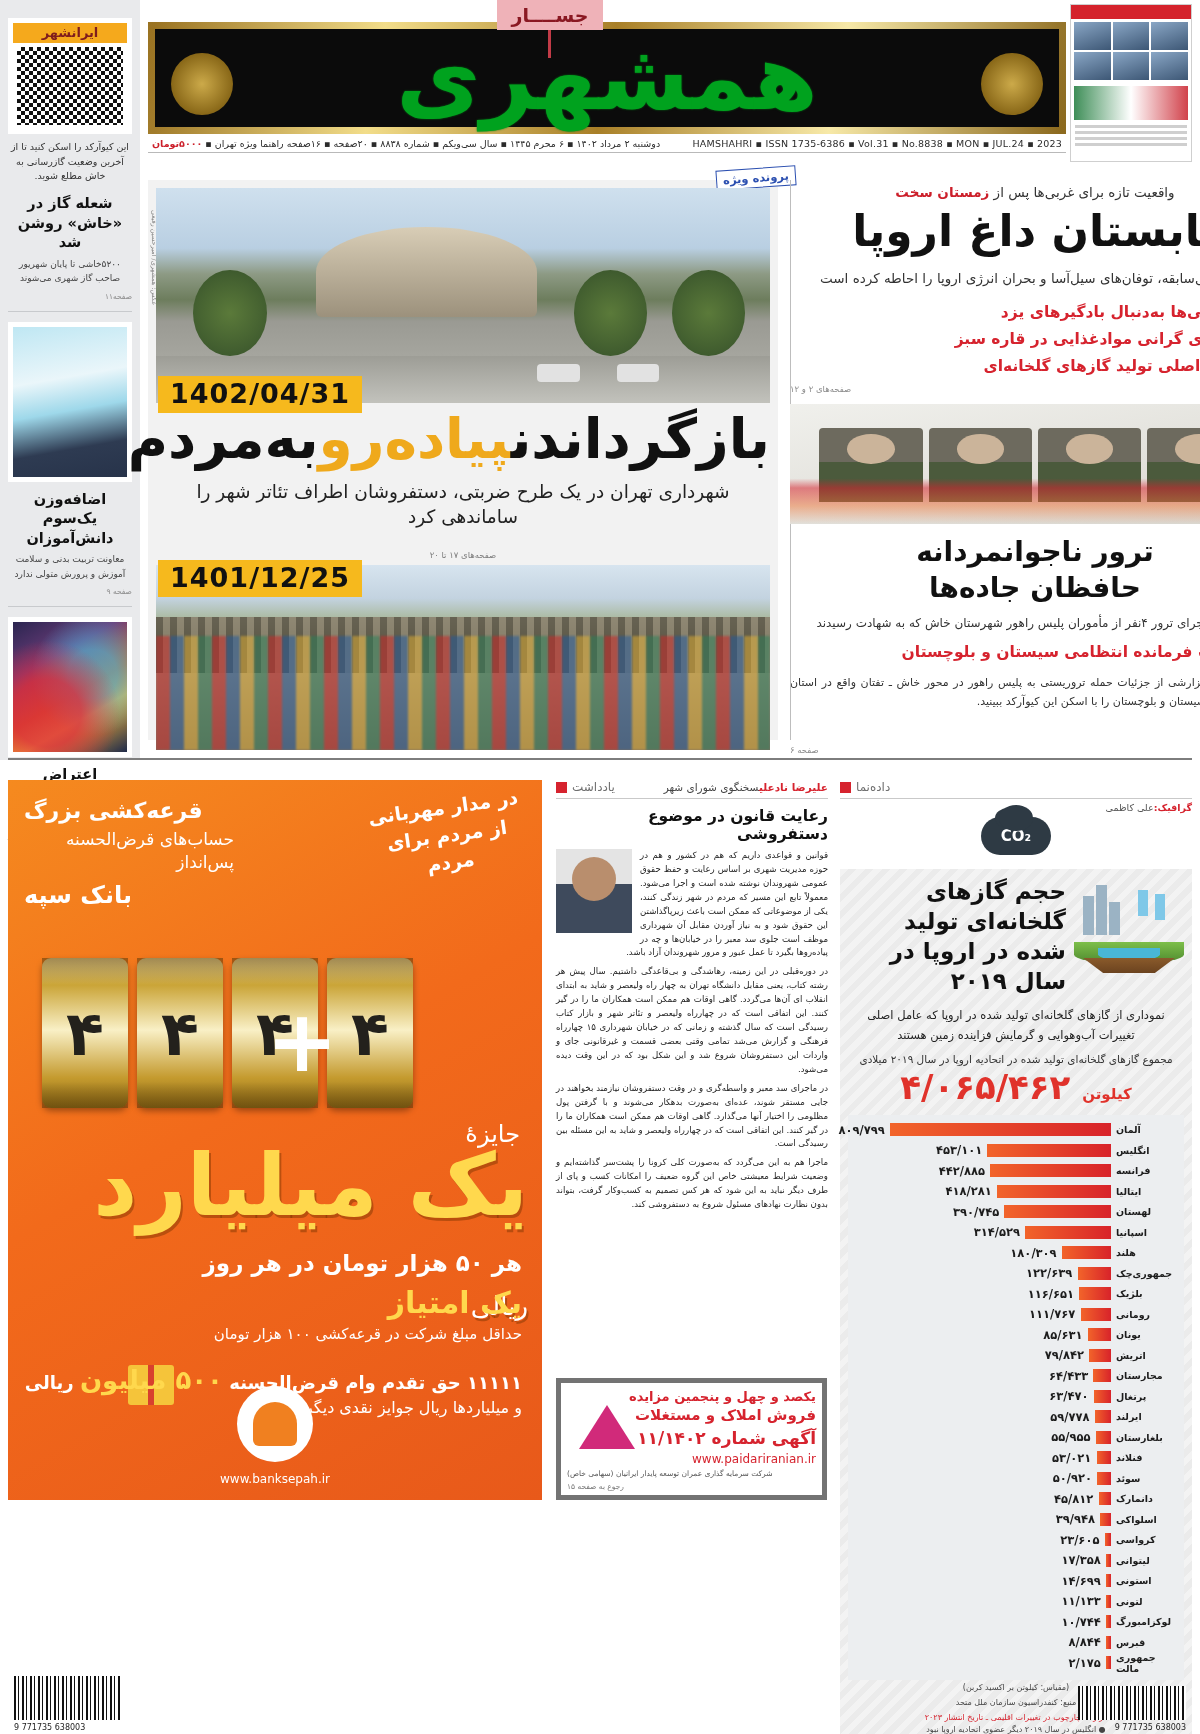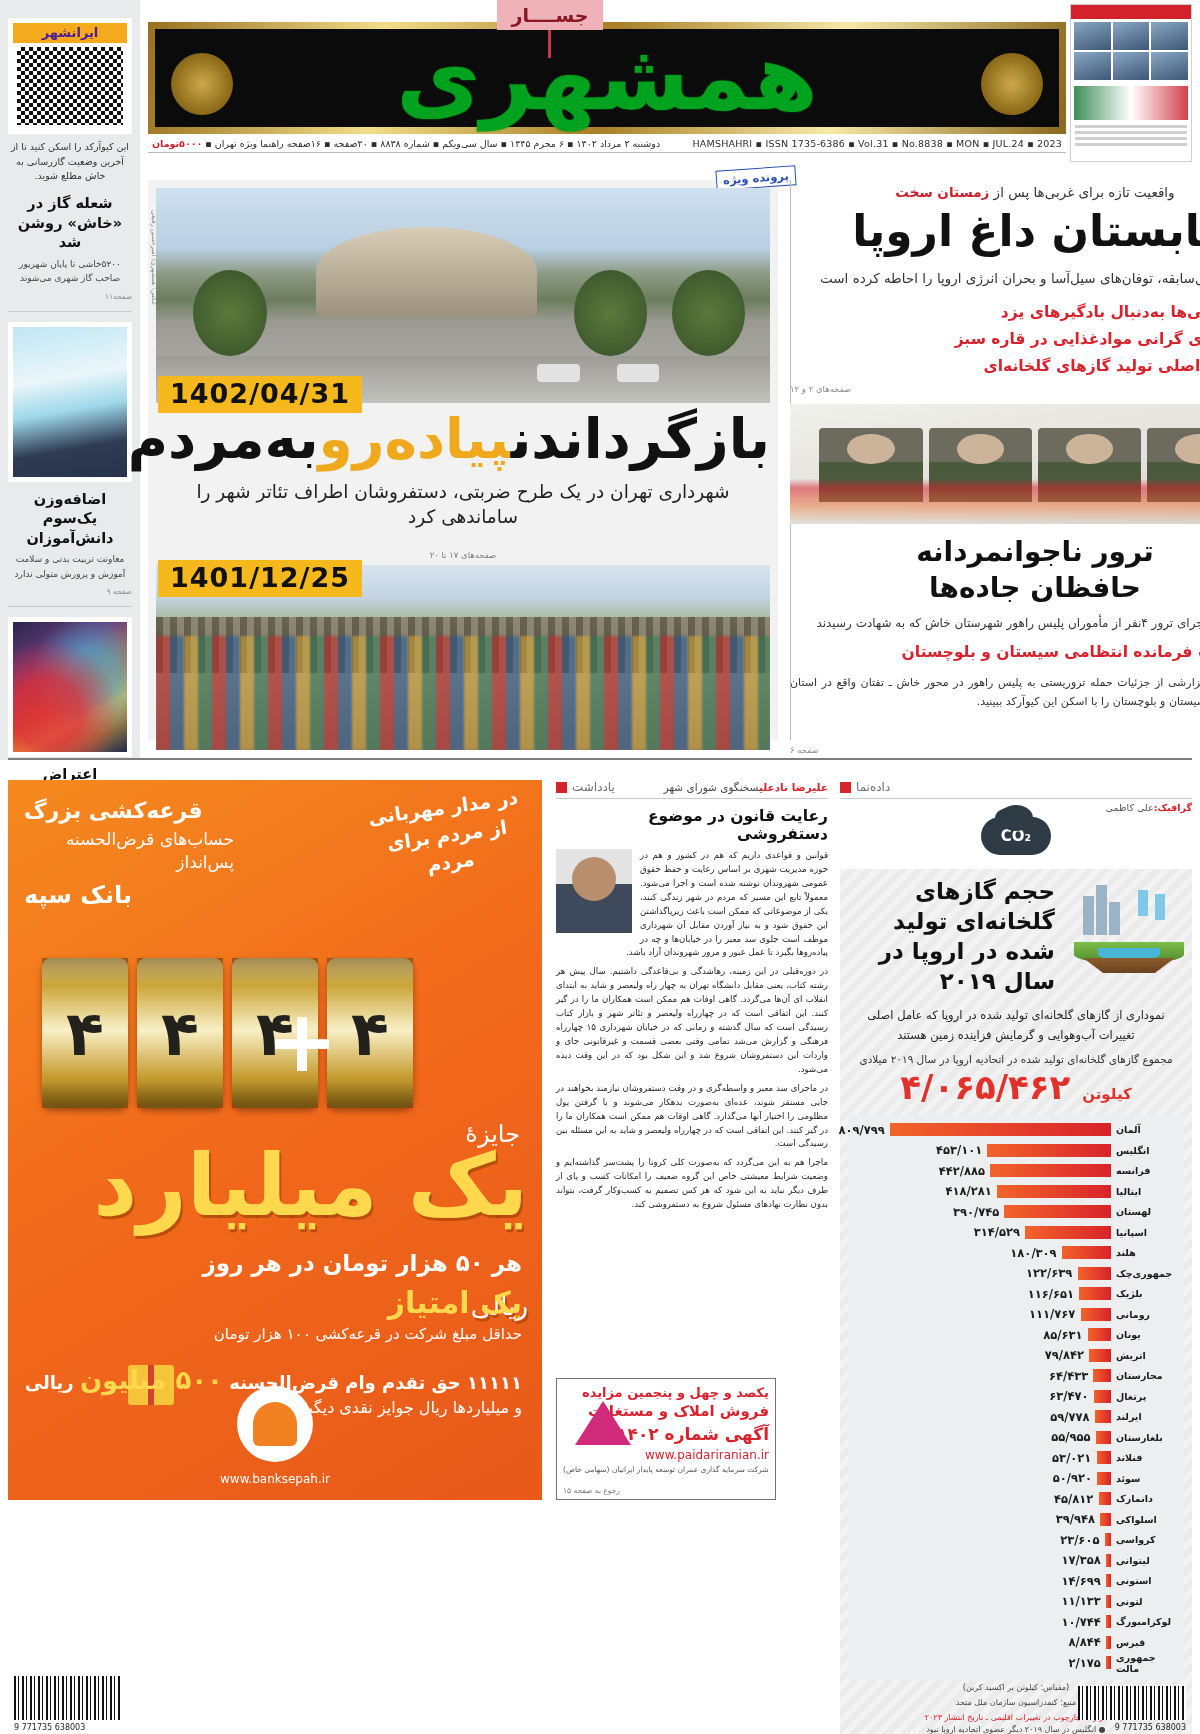--- a/index.html
+++ b/index.html
@@ -24,21 +24,21 @@
   }
 
   
   .sidebar {
     position:absolute; left:0; top:0; width:140px; height:760px;
     background:#e9eaec; padding:18px 8px 8px 8px;
   }
   .sb-block { margin-bottom:10px; }
   .sb-imgbox { background:#fff; padding:5px; }
   .qr-head {
-    background:#f5a91c; color:#4c1d95; font-weight:bold; font-size:13px;
+    background:#f5a91c; color:#7f1d1d; font-weight:bold; font-size:13px;
     text-align:center; padding:2px 0 3px 0; letter-spacing:-0.5px;
   }
   .qr-code { width:100%; height:86px; background:
       repeating-conic-gradient(#111 0% 25%, #fff 0% 50%) 0 0/8px 8px;
       border:4px solid #fff;
   }
   .sb-cap { font-size:9.5px; line-height:1.55; color:#333; text-align:center; padding:6px 2px 0 2px; }
   .sb-title { font-size:14.5px; font-weight:bold; color:#111; text-align:center; line-height:1.35; margin:8px 0 4px; }
   .sb-sub { font-size:9px; line-height:1.6; color:#444; text-align:center; }
   .sb-page { font-size:7.5px; color:#8a8a8a; margin-top:6px; }
@@ -209,21 +209,21 @@
   .chart-panel { position:absolute; left:840px; top:780px; width:352px; height:720px; }
   .cp-head { display:flex; align-items:center; justify-content:space-between; border-bottom:1px solid #c9c9c9; padding-bottom:4px; }
   .cp-credit { font-size:9.5px; color:#555; margin-top:3px; }
   .cp-credit b { color:#d6232e; }
   .cloud-wrap { text-align:center; margin-top:4px; position:relative; height:52px; }
   .cloud { display:inline-block; background:#2e3a44; color:#fff; font-weight:bold; font-size:15px;
       padding:10px 20px; border-radius:22px; position:relative; }
   .cloud::before{content:"";position:absolute;left:14px;top:-9px;width:26px;height:20px;background:#2e3a44;border-radius:50%;}
   .cloud::after{content:"";position:absolute;right:18px;top:-12px;width:34px;height:26px;background:#2e3a44;border-radius:50%;}
   .cp-card { background:repeating-linear-gradient(135deg,#f3f3f3 0 6px,#ebebeb 6px 12px); padding:8px; }
-  .cp-row { display:flex; gap:19px; align-items:flex-start;justify-content:space-between; }
+  .cp-row { display:flex; gap:8px; align-items:flex-start;justify-content:space-between; }
   .cp-illus { width:110px; height:96px; flex:none; position:relative; }
   .cp-illus .sky { position:absolute; inset:0 0 38% 0; }
   .cp-illus .bldg { position:absolute; bottom:40%; width:11px; background:#9bb3c4; }
   .cp-illus .ground { position:absolute; bottom:10%; left:0; right:0; height:22%;
       background:linear-gradient(180deg,#7dbf4a,#4f8a2f); border-radius:0 0 40% 40%; }
   .cp-illus .water { position:absolute; bottom:12%; left:22%; right:22%; height:14%;
       background:#49b6d6; border-radius:0 0 50% 50%; }
   .cp-illus .soil { position:absolute; bottom:0; left:8%; right:8%; height:16%;
       background:linear-gradient(180deg,#8a5a2b,#6b431f); clip-path:polygon(0 0,100% 0,78% 100%,22% 100%); }
   .cp-illus .arr { position:absolute; width:10px; height:26px; background:#7fc8e8; }
@@ -235,22 +235,22 @@
   .chart { background:#eceef0; margin-top:8px; padding:6px 6px 6px 6px; position:relative; }
   .bar-row { display:flex; align-items:center; gap:5px; height:18px; margin-bottom:2.5px; }
   .bar-label { width:62px; flex:none; text-align:left; font-size:9.5px; font-weight:bold; color:#1c1c1c; }
   .bar-track { flex:1; height:13px; position:relative; }
   .bar-fill { height:100%; background:linear-gradient(90deg,#f2642a,#d8232a); }
   .bar-val { position:absolute; top:50%; transform:translateY(-50%); font-size:11.5px; font-weight:bold; color:#1c1c1c; white-space:nowrap; }
   .cp-foot { font-size:8px; color:#444; text-align:center; margin-top:6px; }
   .cp-note { font-size:8px; color:#444; text-align:center; margin-top:3px; }
 
   
-  .class-ad { position:absolute; left:556px; top:1378px; width:220px; height:122px;
-      border:1px solid #737373; background:#fff; padding:6px; }
+  .class-ad { position:absolute; left:556px; top:1378px; width:271px; height:122px;
+      border:5px solid #737373; background:#fff; padding:6px; }
   .ca-l1 { color:#d6232e; font-size:13px; font-weight:bold; text-align:right; }
   .ca-l2 { color:#d6232e; font-size:15px; font-weight:bold; text-align:right; margin-top:2px;}
   .ca-l3 { color:#d6232e; font-size:17px; font-weight:bold; text-align:right; margin-top:4px;}
   .ca-logo { position:absolute; left:18px; top:22px; width:56px; height:50px; }
   .ca-logo .tri { width:0;height:0;border-left:28px solid transparent;border-right:28px solid transparent;
       border-bottom:44px solid #d12a7a; }
   .ca-url { color:#d6232e; font-size:12px; text-align:right; margin-top:4px; direction:ltr;}
   .ca-sub { font-size:7.5px; color:#555; text-align:left; margin-top:2px; line-height:1.5;}
   .ca-foot { position:absolute; left:6px; bottom:4px; font-size:7.5px; color:#777; }
 

